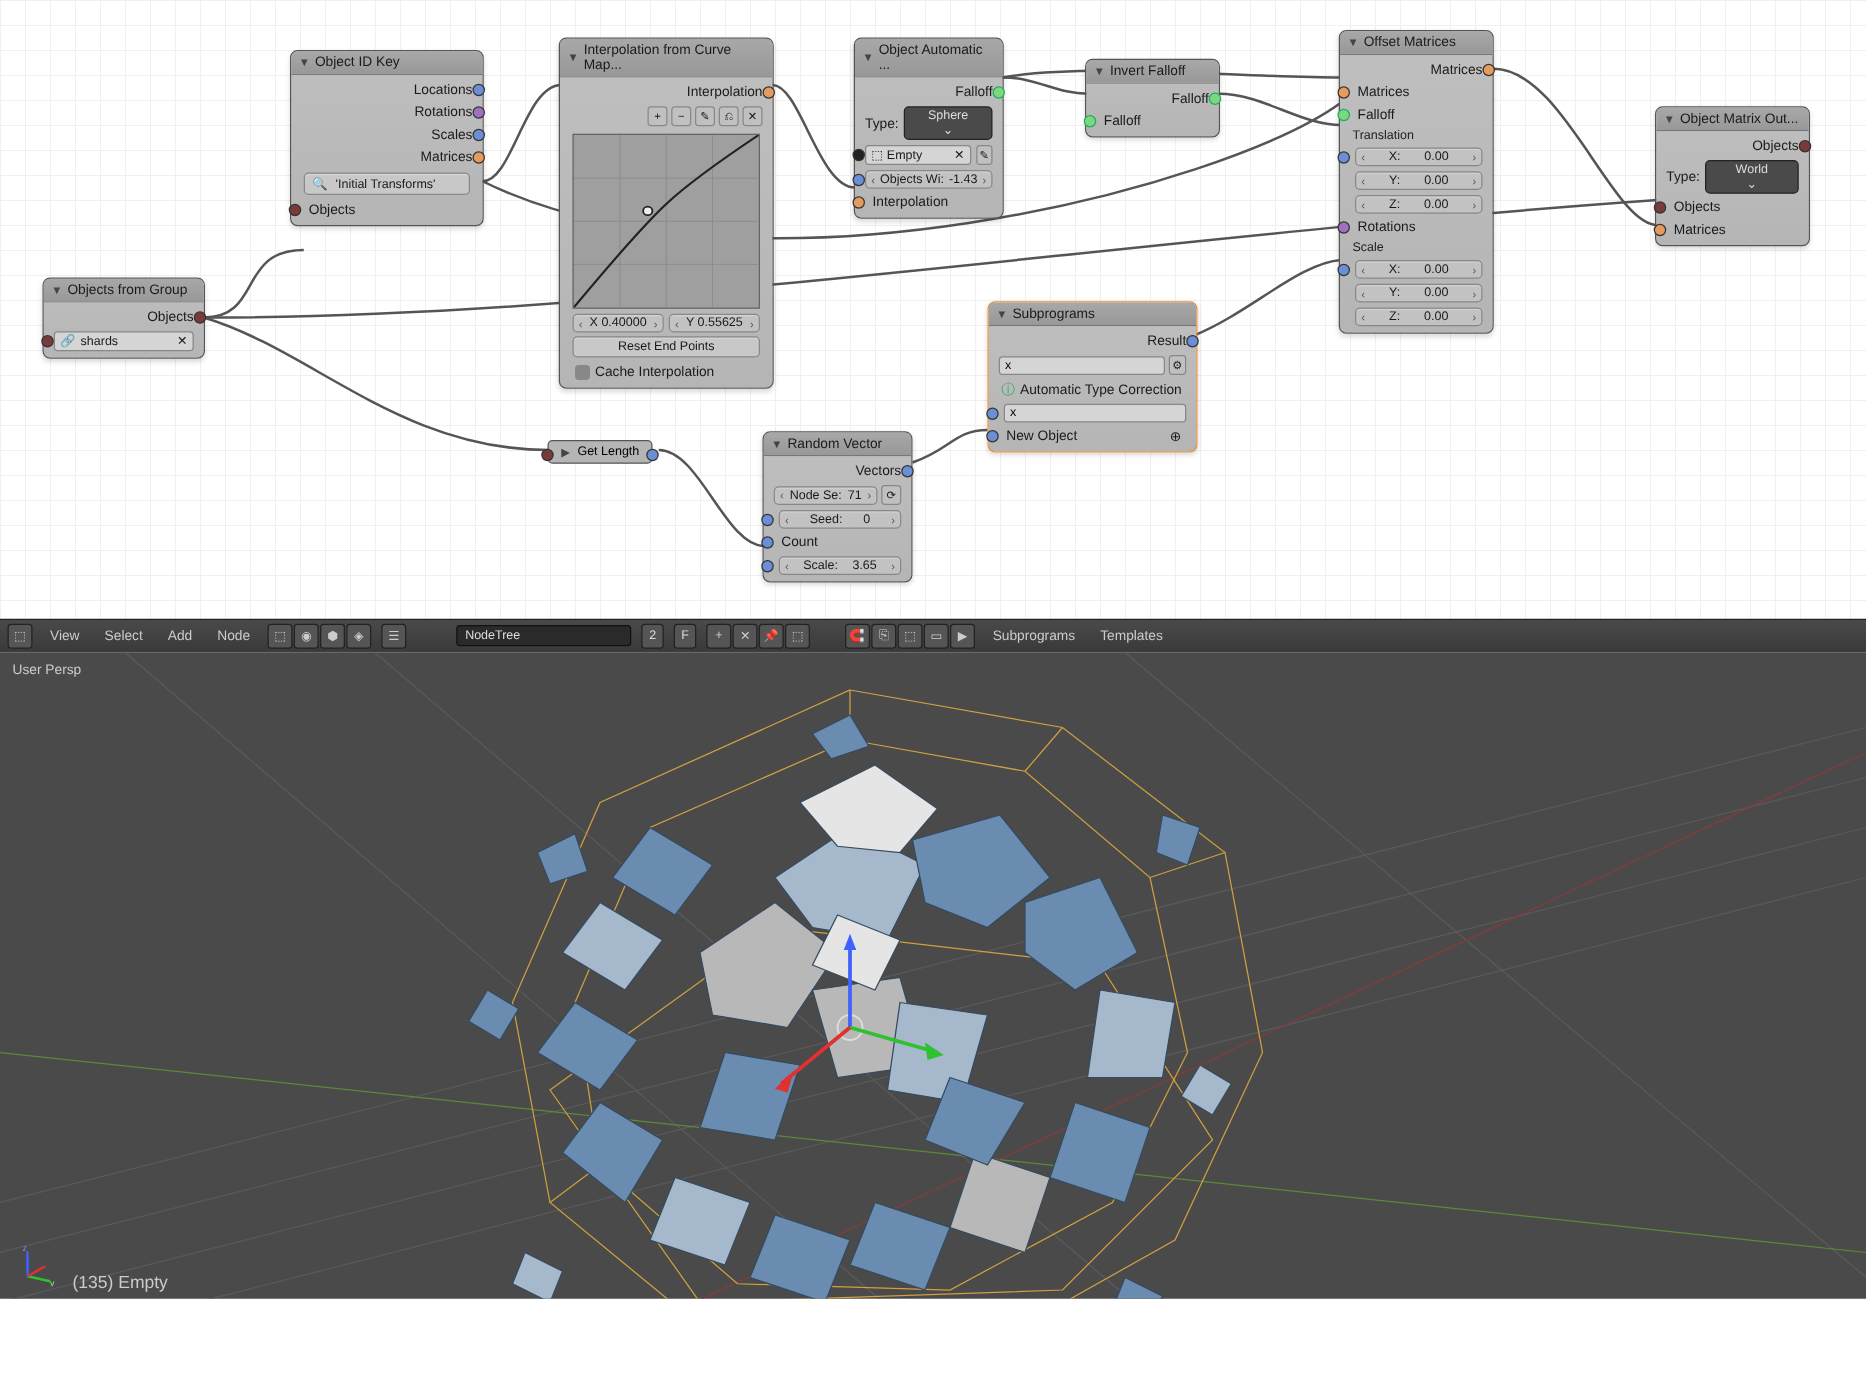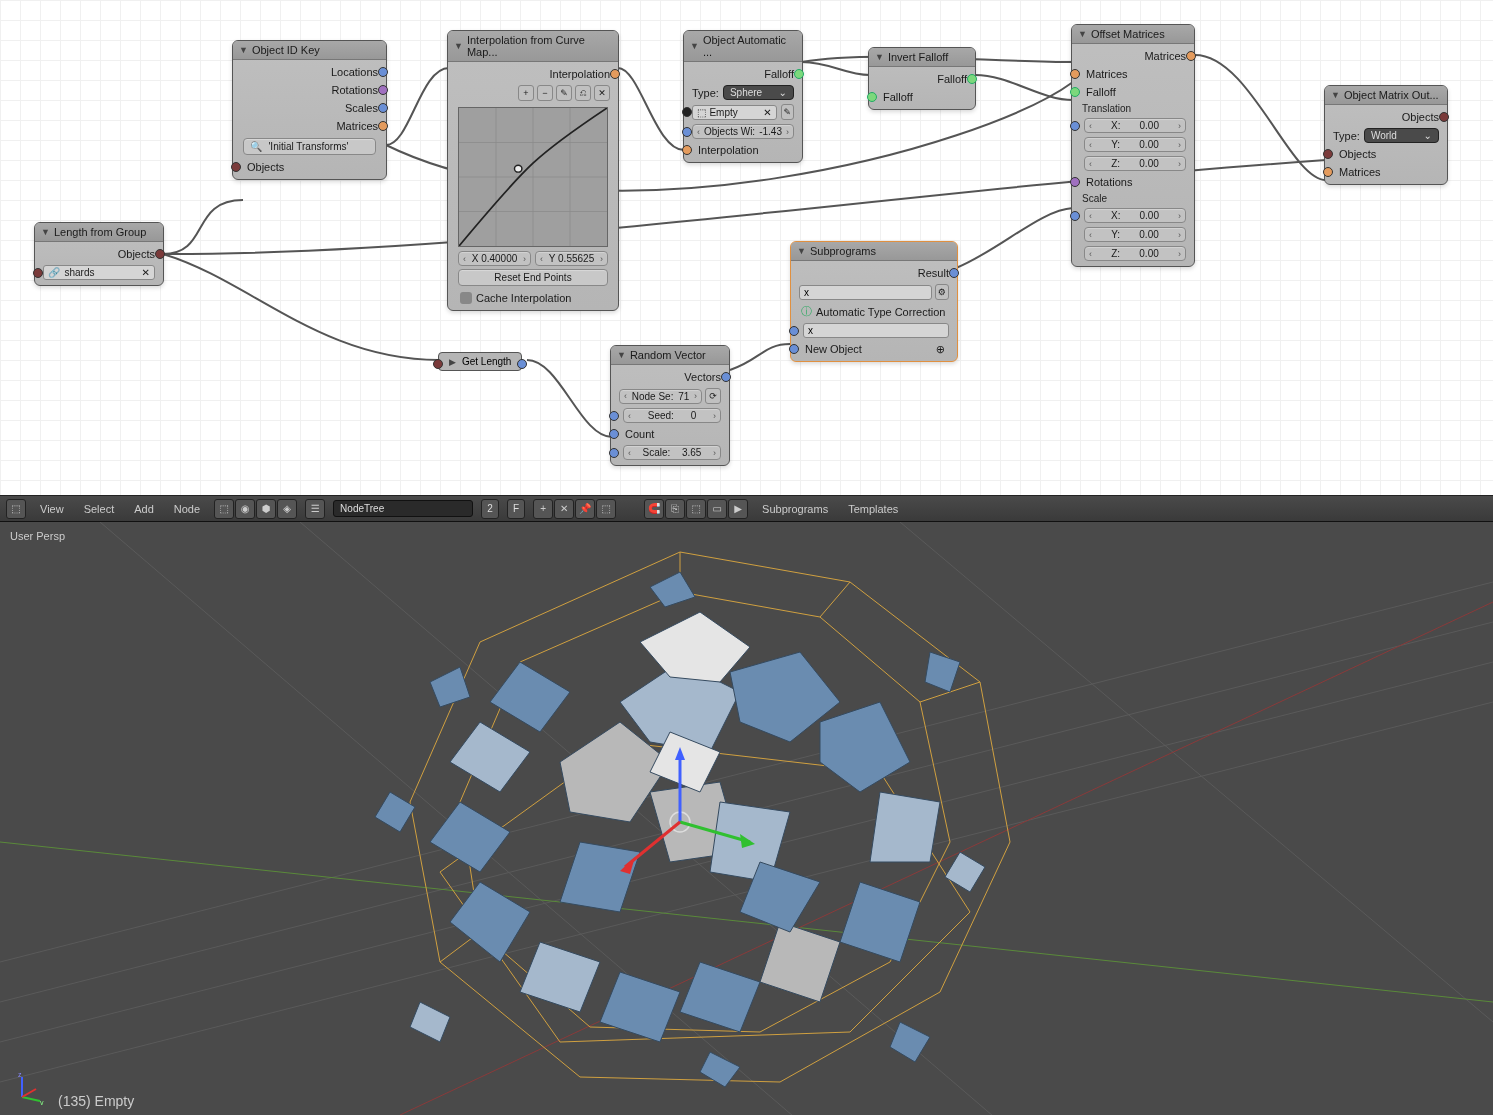--- a/index.html
+++ b/index.html
@@ -27,21 +27,21 @@
   .socket.out { right: -6px; }
   .socket.in { left: -6px; }
   .s-orange { background: #e49b5d; }
   .s-blue   { background: #6a8fd6; }
   .s-purple { background: #a070c0; }
   .s-maroon { background: #7a3a3a; }
   .s-green  { background:#7cd87c; border-color:#2a6;}
   .s-black  { background:#222;}
   .num-field { background: #c2c2c2; border: 1px solid #888; border-radius: 4px; padding: 1px 4px; font-size: 10px; display:flex; justify-content:space-between; align-items:center; box-shadow: inset 0 1px 1px rgba(255,255,255,.3);}
   .num-field .arr{color:#555;font-size:9px;}
-  .sel-field { background:#4a4a4a; color:#ddd; border:1px solid #222; border-radius:4px; padding:1px 6px; font-size:10px; display:flex; justify-content:space-between;align-items:center;}
+  .sel-field { background:#4a4a4a; color:#ddd; border:1px solid #222; border-radius:4px; padding:1px 6px; font-size:10px; display:flex; justify-content:space-between;align-items:center;flex-direction:column;}
   .txt-input{ background:#d5d5d5; border:1px solid #888; border-radius:3px; padding:1px 4px; font-size:10px; width:100%;}
   .full-btn { background:#c8c8c8; border:1px solid #888; border-radius:4px; padding:2px 0; text-align:center; font-size:10px; margin:3px 6px; box-shadow: inset 0 1px 1px rgba(255,255,255,.3);}
   .check { width:12px;height:12px; background:#888; border-radius:3px; display:inline-block; margin-right:4px; vertical-align:middle;}
   .section-label{ padding:2px 6px; font-size:10px; color:#222;}
   .icon-btn { width:16px;height:16px; background:#c0c0c0;border:1px solid #888;border-radius:3px;display:inline-flex;align-items:center;justify-content:center;font-size:9px;}
   
   
   svg.wires { position:absolute; top:0; left:0; width:1493px; height:495px; pointer-events:none;}
   svg.wires path{ fill:none; stroke:#555; stroke-width:2;}
   
@@ -51,25 +51,25 @@
   
   
   .graph-box{ background:#9f9f9f; border:1px solid #666; margin:4px 6px; height:140px; position:relative;}
   .graph-box svg{width:100%;height:100%;}
   
   
   .header-bar { position:absolute; top:495px; left:0; width:1493px; height:27px; background:linear-gradient(#4a4a4a,#3a3a3a); border-top:1px solid #222; border-bottom:1px solid #111; display:flex; align-items:center; padding:0 6px; gap:8px; font-size:11px; color:#ccc;}
   .header-bar .menu-item{ color:#ccc; padding:0 6px;}
   .header-bar .icon-group{display:flex;gap:1px;}
   .header-bar .hicon{ width:20px;height:20px;background:#555;border:1px solid #222;border-radius:3px;display:flex;align-items:center;justify-content:center;font-size:10px;color:#ccc;}
-  .header-bar .nodetree-field{ background:#2a2a2a;border:1px solid #111;border-radius:3px;padding:2px 6px;color:#ddd;width:140px;display:flex;align-items:center;font-size:10px;}
+  .header-bar .nodetree-field{ background:#2a2a2a;border:1px solid #111;border-radius:3px;padding:2px 6px;color:#ddd;width:140px;display:flex;align-items:center;font-size:10px;margin-left:32px;}
   .header-bar .badge{ background:#555;border:1px solid #222;border-radius:3px;width:18px;height:20px;display:flex;align-items:center;justify-content:center;color:#ddd;font-size:10px;}
   
   
-  .viewport { position:absolute; top:522px; left:0; width:1493px; height:593px; background:#4a4a4a; overflow:hidden;}
+  .viewport { position:absolute; top:522px; left:0; width:1493px; height:517px; background:#4a4a4a; overflow:hidden;}
   .viewport-label{ position:absolute; top:8px; left:10px; color:#ccc; font-size:11px;}
   .viewport-bottom{ position:absolute; bottom:6px; left:58px; color:#ccc; font-size:14px;}
   .axis-gizmo{ position:absolute; bottom:10px; left:14px; width:34px;height:34px;}
   
   .viewport svg{ position:absolute; top:0;left:0;width:100%;height:100%;}
   .shard{ fill:#6a8cb0; stroke:#354a5f; stroke-width:1;}
   .shard.light{ fill:#a5b8cc;}
   .shard.white{ fill:#e5e5e5;}
   .shard.gray{ fill:#b8b8b8;}
   .wireframe{ fill:none; stroke:#d0a040; stroke-width:1;}
@@ -94,21 +94,21 @@
   <path d="M386 145 C 600 250, 980 150, 1073 82"></path>
   <path d="M163 254 C 250 280, 320 360, 439 360"></path>
   <path d="M527 360 C 560 360, 580 437, 612 437"></path>
   <path d="M730 370 C 760 360, 764 344, 790 344"></path>
   <path d="M956 268 C 1000 250, 1040 210, 1073 208"></path>
 </svg>
 
 <div class="node" style="left:34px; top:222px; width:130px;">
   <div class="node-header">
         <span class="tri">▼</span>
-        <span>Length from Group</span>
+        <span>Objects from Group</span>
       </div>
   <div class="node-body">
     <div class="row right">
           <span>Objects</span>
           <span class="socket out s-maroon"></span>
         </div>
     <div class="row" style="gap:4px;">
       <span class="socket in s-maroon"></span>
       <div class="txt-input" style="display:flex;gap:4px;align-items:center;">
             <span>🔗</span>

